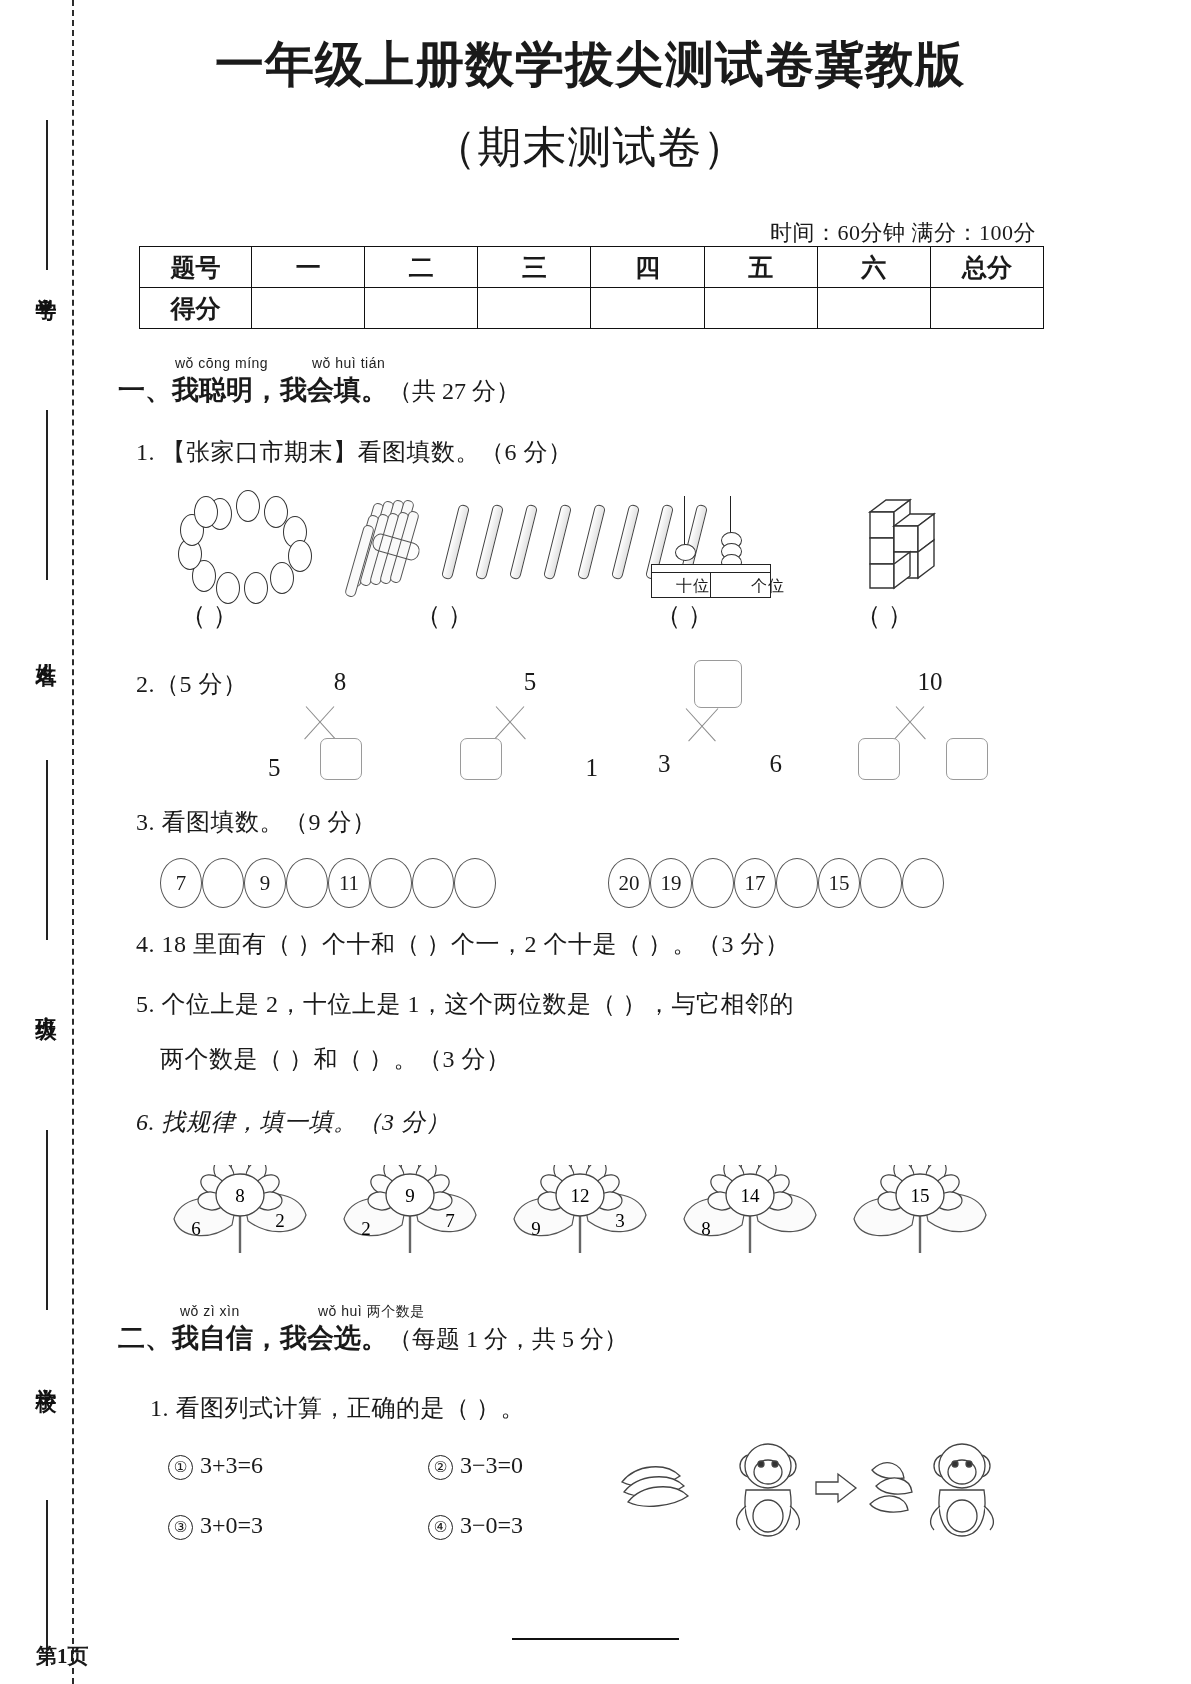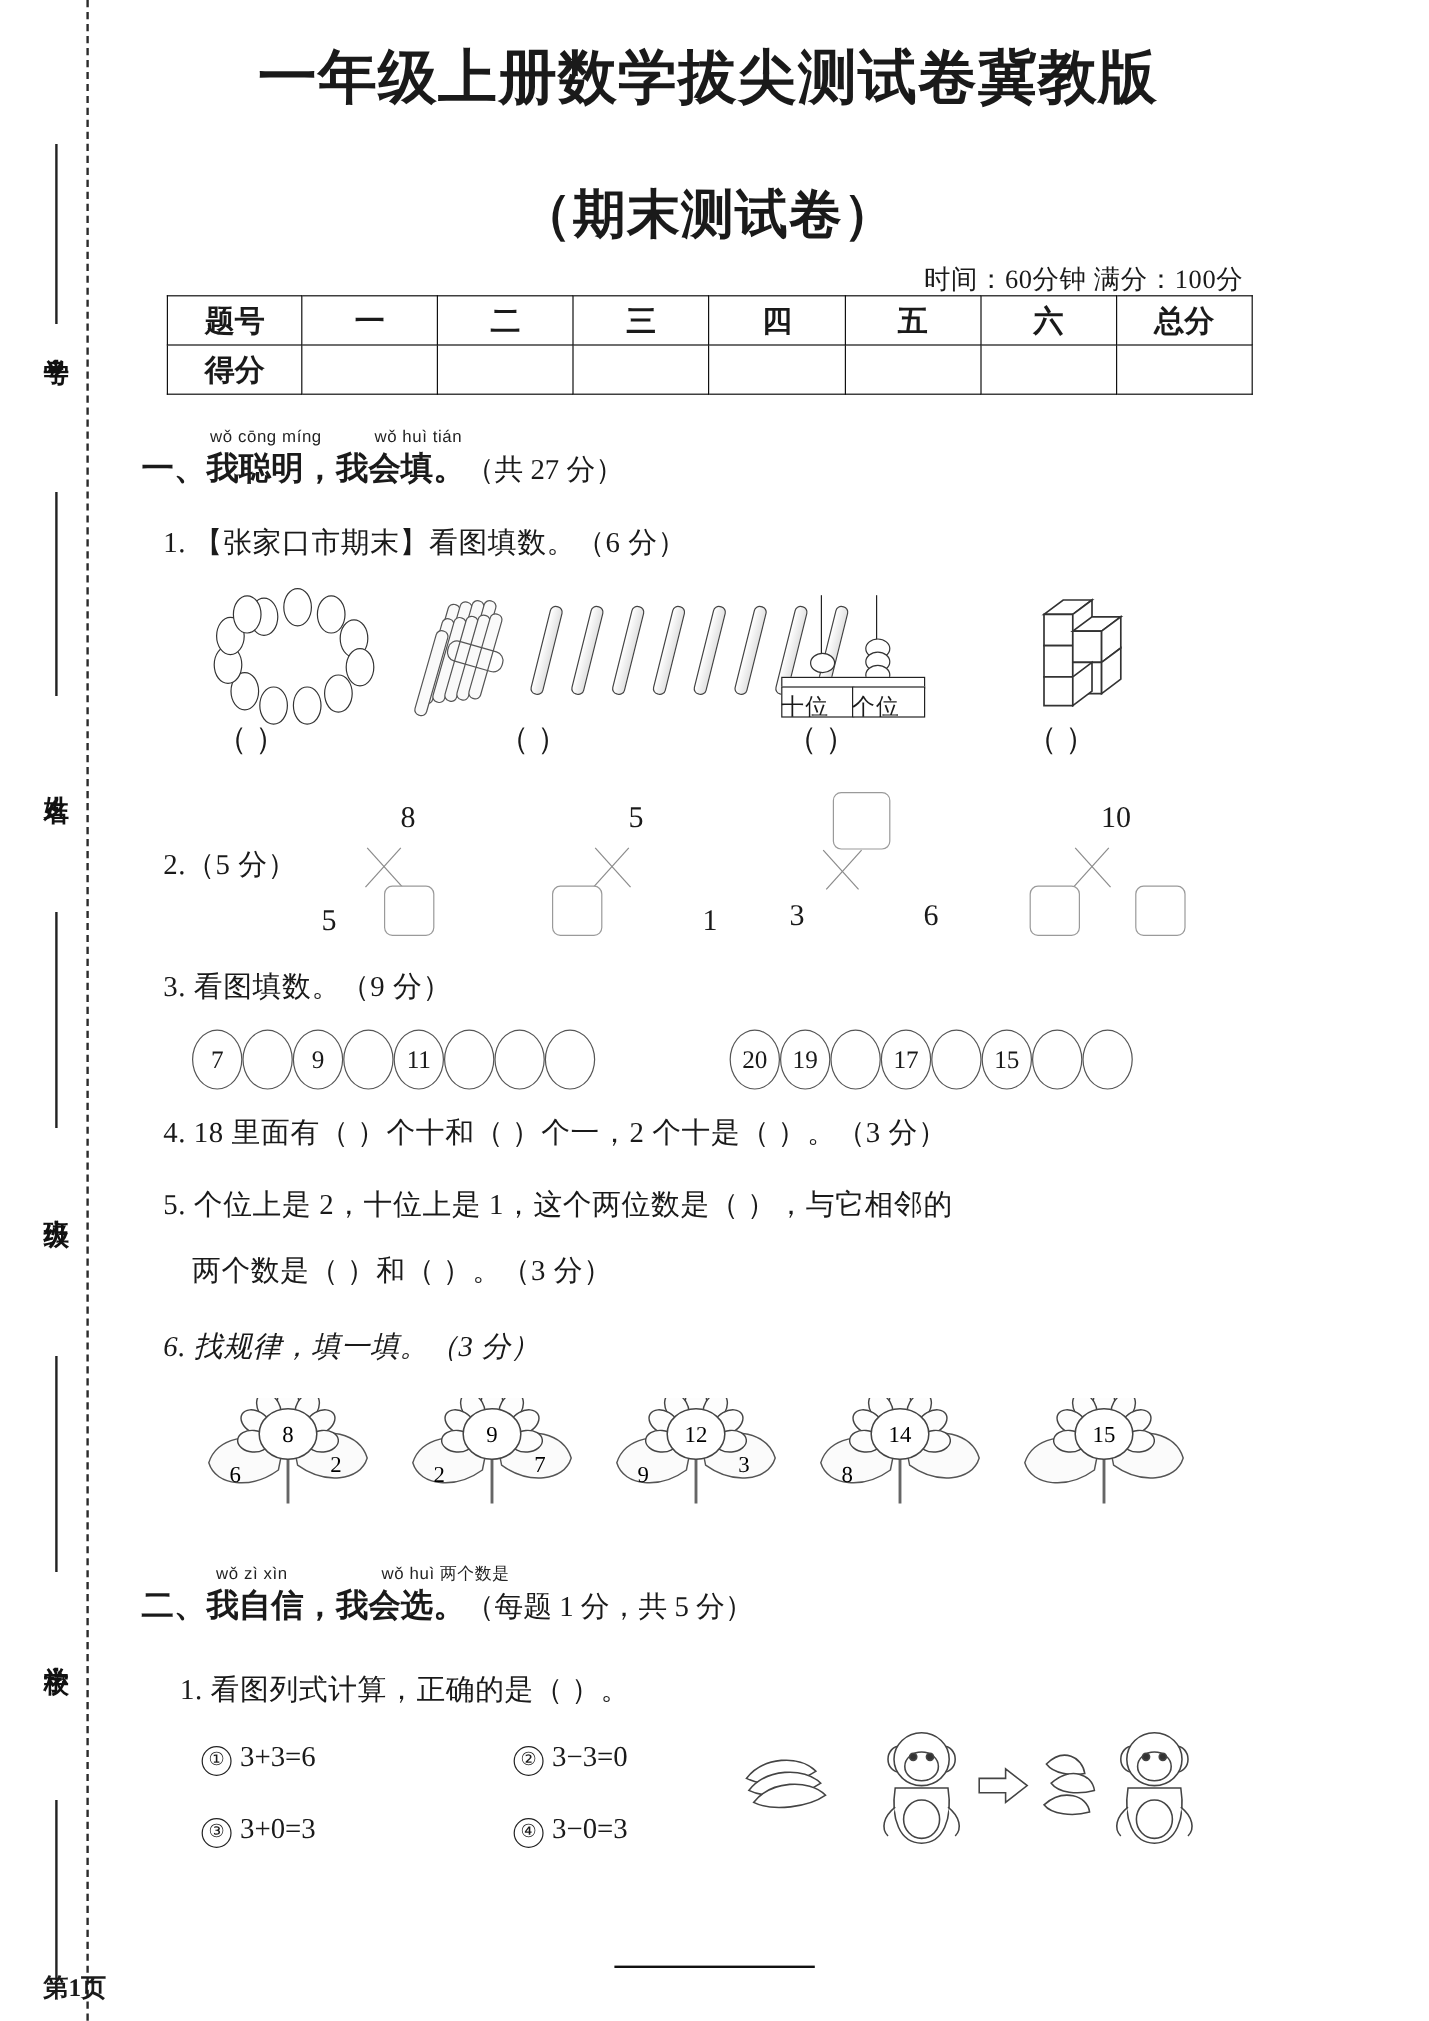--- a/index.html
+++ b/index.html
@@ -26,21 +26,21 @@
   .side-rule{position:absolute;left:46px;width:0;border-left:2px solid #222;}
 
   
   .title-main{
     position:absolute;left:120px;top:36px;width:940px;
     text-align:center;font-size:49px;font-weight:bold;
     letter-spacing:1px;line-height:1.18;
   }
   .title-sub{
     position:absolute;left:120px;top:118px;width:940px;
-    text-align:center;font-size:44px;font-weight:bold;letter-spacing:1px;margin-top:31px;
+    text-align:center;font-size:44px;font-weight:normal;letter-spacing:1px;
   }
   .meta-line{
     position:absolute;right:155px;top:218px;font-size:22px;letter-spacing:0.5px;
   }
 
   
   .score-table{
     position:absolute;left:139px;top:246px;width:905px;
     border-collapse:collapse;
   }
@@ -76,21 +76,21 @@
   .bundle-stick{
     position:absolute;width:9px;height:72px;border:1.3px solid #555;border-radius:5px;background:#fafafa;
   }
   .tie{position:absolute;width:46px;height:16px;border:1.4px solid #555;border-radius:8px;background:transparent;}
 
   
   .ab-box{position:absolute;border:1.5px solid #222;background:#fff;}
   .ab-rod{position:absolute;width:0;border-left:1.6px solid #222;}
   .ab-bead{position:absolute;width:19px;height:15px;border:1.5px solid #333;border-radius:50%;background:#fff;}
   .ab-lab{
-    position:absolute;font-size:19px;text-align:left;letter-spacing:1px;
+    position:absolute;font-size:16px;text-align:right;letter-spacing:1px;
     font-family:Liberation Mono, monospace;
   }
 
   
   .cube-svg{position:absolute;}
 
   
   .bond{position:absolute;width:160px;height:118px;}
   .bond .top{position:absolute;left:50%;top:0;transform:translateX(-50%);font-size:25px;}
   .bond .lef,.bond .rig{position:absolute;top:86px;font-size:25px;}
@@ -254,21 +254,21 @@
     </svg>
   </div>
 
   <div class="paren-row">
     <div class="paren-cell" style="left:30px;top:0;">（        ）</div>
     <div class="paren-cell" style="left:265px;top:0;">（        ）</div>
     <div class="paren-cell" style="left:505px;top:0;">（        ）</div>
     <div class="paren-cell" style="left:705px;top:0;">（        ）</div>
   </div>
 
-  <div class="qtext" style="left:136px;top:668px;margin-top:36px;">
+  <div class="qtext" style="left:136px;top:668px;">
     <span>2.</span><span>（5 分）</span>
   </div>
 
   <div class="bond" style="left:260px;top:668px;">
     <div class="top">8</div>
     <div class="bond-line" style="left:46px;top:38px;width:44px;transform:rotate(48deg);"></div>
     <div class="bond-line" style="left:74px;top:38px;width:44px;transform:rotate(-48deg) translateX(-44px);"></div>
     <div class="lef">5</div>
     <div class="box-sq" style="left:60px;top:70px;"></div>
   </div>

